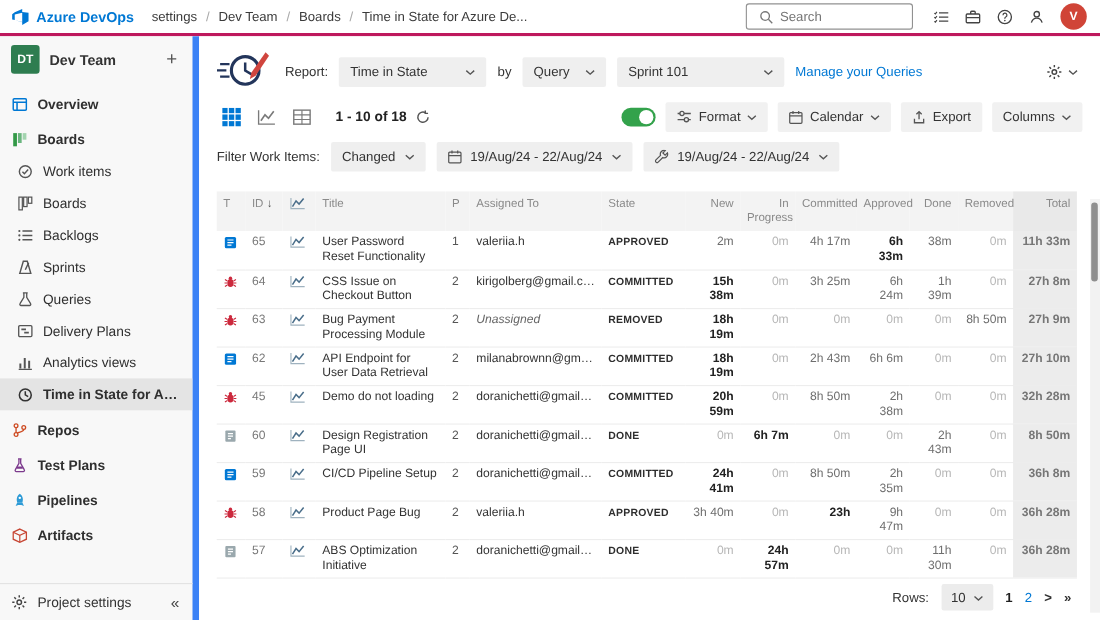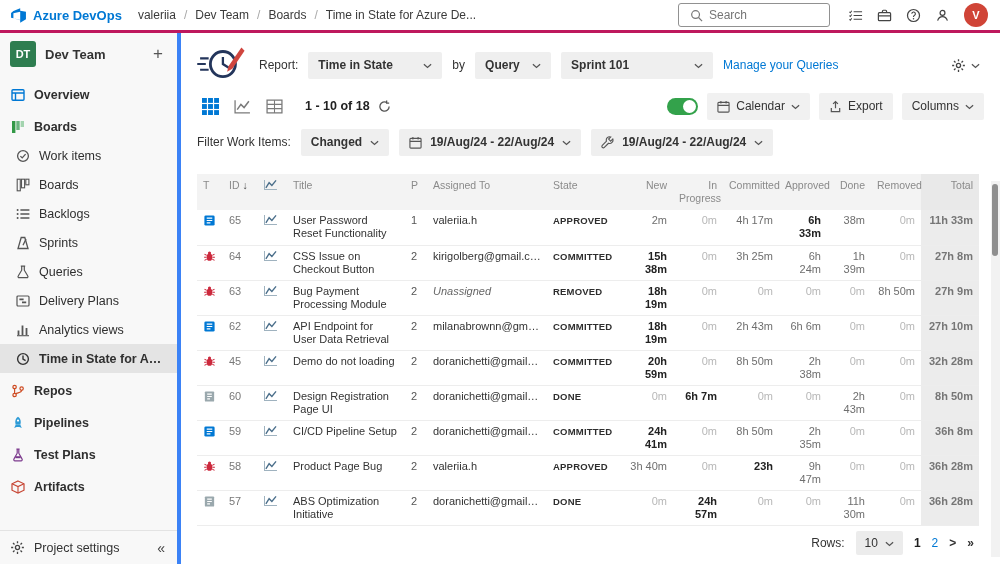--- a/index.html
+++ b/index.html
@@ -16,42 +16,42 @@
   .search-box { display:flex; align-items:center; gap:6px; border:1px solid #919191; border-radius:3px; height:24px; padding:0 11px; width:152px; flex-shrink:0; background:#fff; }
   .search-box input { border:none; outline:none; font-size:12px; width:100%; font-family:inherit; color:#333; background:transparent; }
   .top-icons { display:flex; align-items:center; gap:14px; margin-left:10px; flex-shrink:0; }
   .tico { display:flex; align-items:center; cursor:pointer; }
   .avatar { width:24px; height:24px; border-radius:50%; color:#fff; display:flex; align-items:center; justify-content:center; font-size:11px; font-weight:bold; cursor:pointer; }
 
   
   .layout { display:flex; height:531px; }
 
   
-  .sidebar { width:181px; background:#f8f8f8; border-right:4px solid #3b82f6; display:flex; flex-direction:column; flex-shrink:0; }
+  .sidebar { width:181px; background:#f8f8f8; border-right:6px solid #3b82f6; display:flex; flex-direction:column; flex-shrink:0; }
   .project-row { display:flex; align-items:center; gap:9px; padding:8px 10px 6px 10px; }
   .project-avatar { width:26px; height:26px; border-radius:3px; color:#fff; font-weight:bold; font-size:11px; display:flex; align-items:center; justify-content:center; flex-shrink:0; }
   .project-name { font-weight:bold; font-size:13px; flex:1; }
   .add-btn { font-size:17px; color:#555; cursor:pointer; padding:0 4px; }
   .sidebar-nav { flex:1; padding-top:4px; overflow:hidden; }
   .sb-item { display:flex; align-items:center; gap:9px; height:29px; padding:0 10px; font-size:12.5px; color:#2f2f2f; cursor:pointer; }
   .sb-item.sub { padding-left:15px; }
   .sb-item.section { font-weight:bold; margin-top:3px; }
   .sb-item.selected { background:#e4e4e4; font-weight:bold; }
   .sb-icon { width:15px; height:15px; display:flex; align-items:center; justify-content:center; flex-shrink:0; }
   .sb-label { white-space:nowrap; overflow:hidden; text-overflow:ellipsis; }
   .sidebar-footer { display:flex; align-items:center; gap:9px; height:34px; padding:0 12px 0 10px; border-top:1px solid #e3e3e3; font-size:12.5px; cursor:pointer; }
   .sidebar-footer .collapse { margin-left:auto; font-size:14px; color:#444; cursor:pointer; }
 
   
   .main { flex:1; position:relative; padding:8px 16px 0 16px; min-width:0; background:#fff; }
 
   .report-bar { display:flex; align-items:center; gap:10px; height:48px; }
   .tis-logo { margin-right:4px; display:flex; align-items:center; }
   .bar-label { font-size:12px; color:#333; }
-  .chip { display:inline-flex; align-items:center; gap:8px; background:#efefef; border-radius:2px; height:27px; padding:0 10px; font-size:12px; color:#333; cursor:pointer; white-space:nowrap;font-weight:bold; }
+  .chip { display:inline-flex; align-items:center; gap:8px; background:#efefef; border-radius:2px; height:27px; padding:0 10px; font-size:12px; color:#333; cursor:pointer; white-space:nowrap; }
   .chip .chip-label { flex:1; }
   .chip.report { width:134px; }
   .chip.query { width:76px; }
   .chip.sprint { width:152px; }
   .link { color:#0078d4; font-size:12px; cursor:pointer; white-space:nowrap; }
   .gear-dd { margin-left:auto; display:flex; align-items:center; gap:5px; cursor:pointer; padding-right:4px; }
 
   .controls-bar { display:flex; align-items:center; height:34px; }
   .view-btn { width:26px; height:24px; display:flex; align-items:center; justify-content:center; cursor:pointer; border-radius:2px; margin-right:6px; }
   .count { font-weight:bold; font-size:12.5px; color:#222; margin-left:12px; }
@@ -101,21 +101,21 @@
 <header class="topbar">
   <div class="brand">
     <span class="tico">
         <svg width="17" height="17" viewBox="0 0 16 16">
           <path fill="#0078d4" d="M1 5.7 3.2 3.8 9.6 1.2v2.4L15 4.4v7.2l-5.4 3.2v-2.4L3.2 10.6l6.4 1.6V4.4L3.2 5.9v4.7L1 10.2z"></path>
         </svg>
       </span>
     <span class="brand-name">Azure DevOps</span>
   </div>
   <nav class="breadcrumb">
-      <span class="bc-item">valeriia</span>
+      <span class="bc-item">settings</span>
       <span class="bc-sep">/</span>
       <span class="bc-item">Dev Team</span>
       <span class="bc-sep">/</span>
       <span class="bc-item">Boards</span>
       <span class="bc-sep">/</span>
       <span class="bc-item">Time in State for Azure De...</span>
     </nav>
   <div class="search-box">
     <span class="tico">
         <svg width="13" height="13" viewBox="0 0 14 14">
@@ -264,35 +264,35 @@
               <circle cx="3.6" cy="11" r="1.7" fill="none" stroke="#ce4b22" stroke-width="1.2"></circle>
               <circle cx="10.6" cy="4.6" r="1.7" fill="none" stroke="#ce4b22" stroke-width="1.2"></circle>
               <path d="M3.6 4.7v4.6M10.6 6.3c0 2.8-4.5 2.2-6 3.6" fill="none" stroke="#ce4b22" stroke-width="1.2"></path>
             </svg>
           </span>
           <span class="sb-label">Repos</span>
         </div>
         <div class="sb-item section">
           <span class="sb-icon">
             <svg width="14" height="14" viewBox="0 0 14 14">
+              <path d="M5.4 1.2h3.2M6.2 1.2v4L3 10.9a1.2 1.2 0 0 0 1 1.9h6a1.2 1.2 0 0 0 1-1.9L7.8 5.2v-4" fill="none" stroke="#7c3a8d" stroke-width="1.2"></path>
+              <path d="M4.3 9.2h5.4" stroke="#7c3a8d" stroke-width="2"></path>
+            </svg>
+          </span>
+          <span class="sb-label">Test Plans</span>
+        </div>
+        <div class="sb-item section">
+          <span class="sb-icon">
+            <svg width="14" height="14" viewBox="0 0 14 14">
               <path d="M7 .8c2.4 1.5 3.4 4.4 2.4 7.8H4.6C3.6 5.2 4.6 2.3 7 .8z" fill="#2e9bd6"></path>
               <circle cx="7" cy="4.6" r="1.1" fill="#fff"></circle>
               <path d="M4.8 8.6 3.2 12l2.4-1h2.8l2.4 1-1.6-3.4" fill="#2e9bd6"></path>
             </svg>
           </span>
           <span class="sb-label">Pipelines</span>
-        </div>
-        <div class="sb-item section">
-          <span class="sb-icon">
-            <svg width="14" height="14" viewBox="0 0 14 14">
-              <path d="M5.4 1.2h3.2M6.2 1.2v4L3 10.9a1.2 1.2 0 0 0 1 1.9h6a1.2 1.2 0 0 0 1-1.9L7.8 5.2v-4" fill="none" stroke="#7c3a8d" stroke-width="1.2"></path>
-              <path d="M4.3 9.2h5.4" stroke="#7c3a8d" stroke-width="2"></path>
-            </svg>
-          </span>
-          <span class="sb-label">Test Plans</span>
         </div>
         <div class="sb-item section">
           <span class="sb-icon">
             <svg width="14" height="14" viewBox="0 0 14 14">
               <path d="M7 1l6 2.8v6.4L7 13 1 10.2V3.8z" fill="none" stroke="#c74634" stroke-width="1.2"></path>
               <path d="M1 3.8l6 2.8 6-2.8M7 6.6V13" fill="none" stroke="#c74634" stroke-width="1.1"></path>
             </svg>
           </span>
           <span class="sb-label">Artifacts</span>
         </div>
@@ -388,20 +388,33 @@
             <path d="M12 7A5 5 0 1 1 9.5 2.7" fill="none" stroke="#555" stroke-width="1.4"></path>
             <path d="M9.3 0.6v2.7H12" fill="none" stroke="#555" stroke-width="1.4"></path>
           </svg>
         </span>
       <div class="controls-right">
         <div class="toggle" id="main-toggle" style="background: rgb(51, 162, 75);">
             <span class="knob"></span>
           </div>
         <div class="btn">
           <span class="tico">
+              <svg width="14" height="14" viewBox="0 0 14 14">
+                <path d="M1 4.2h12M1 9.8h12" stroke="#555" stroke-width="1.2"></path>
+                <circle cx="5" cy="4.2" r="1.9" fill="#f1f1f1" stroke="#555" stroke-width="1.2"></circle>
+                <circle cx="9" cy="9.8" r="1.9" fill="#f1f1f1" stroke="#555" stroke-width="1.2"></circle>
+              </svg>
+            </span>
+          <span>Format</span>
+          <span class="chev"><svg width="9" height="6" viewBox="0 0 10 6">
+                <path d="M1 1l4 3.6L9 1" fill="none" stroke="#555" stroke-width="1.4"></path>
+              </svg></span>
+        </div>
+        <div class="btn">
+          <span class="tico">
               <svg width="13" height="13" viewBox="0 0 14 14">
                 <rect x="1" y="2.5" width="12" height="10.5" rx="1" fill="none" stroke="#555" stroke-width="1.2"></rect>
                 <path d="M1 5.8h12M4.2 1v2.8M9.8 1v2.8" stroke="#555" stroke-width="1.2"></path>
               </svg>
             </span>
           <span>Calendar</span>
           <span class="chev"><svg width="9" height="6" viewBox="0 0 10 6">
                 <path d="M1 1l4 3.6L9 1" fill="none" stroke="#555" stroke-width="1.4"></path>
               </svg></span>
         </div>

